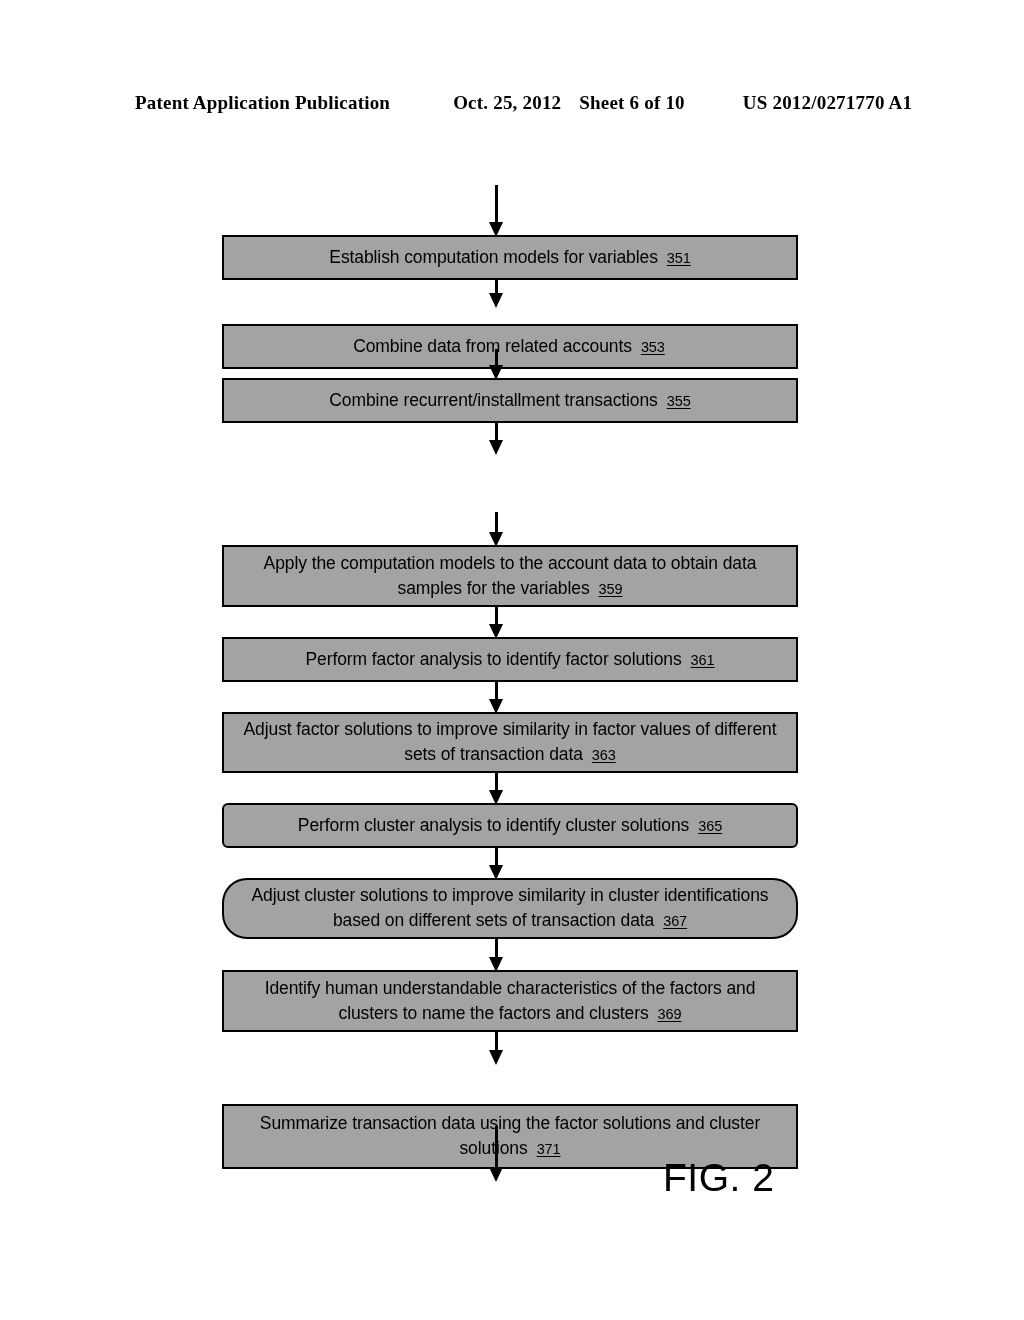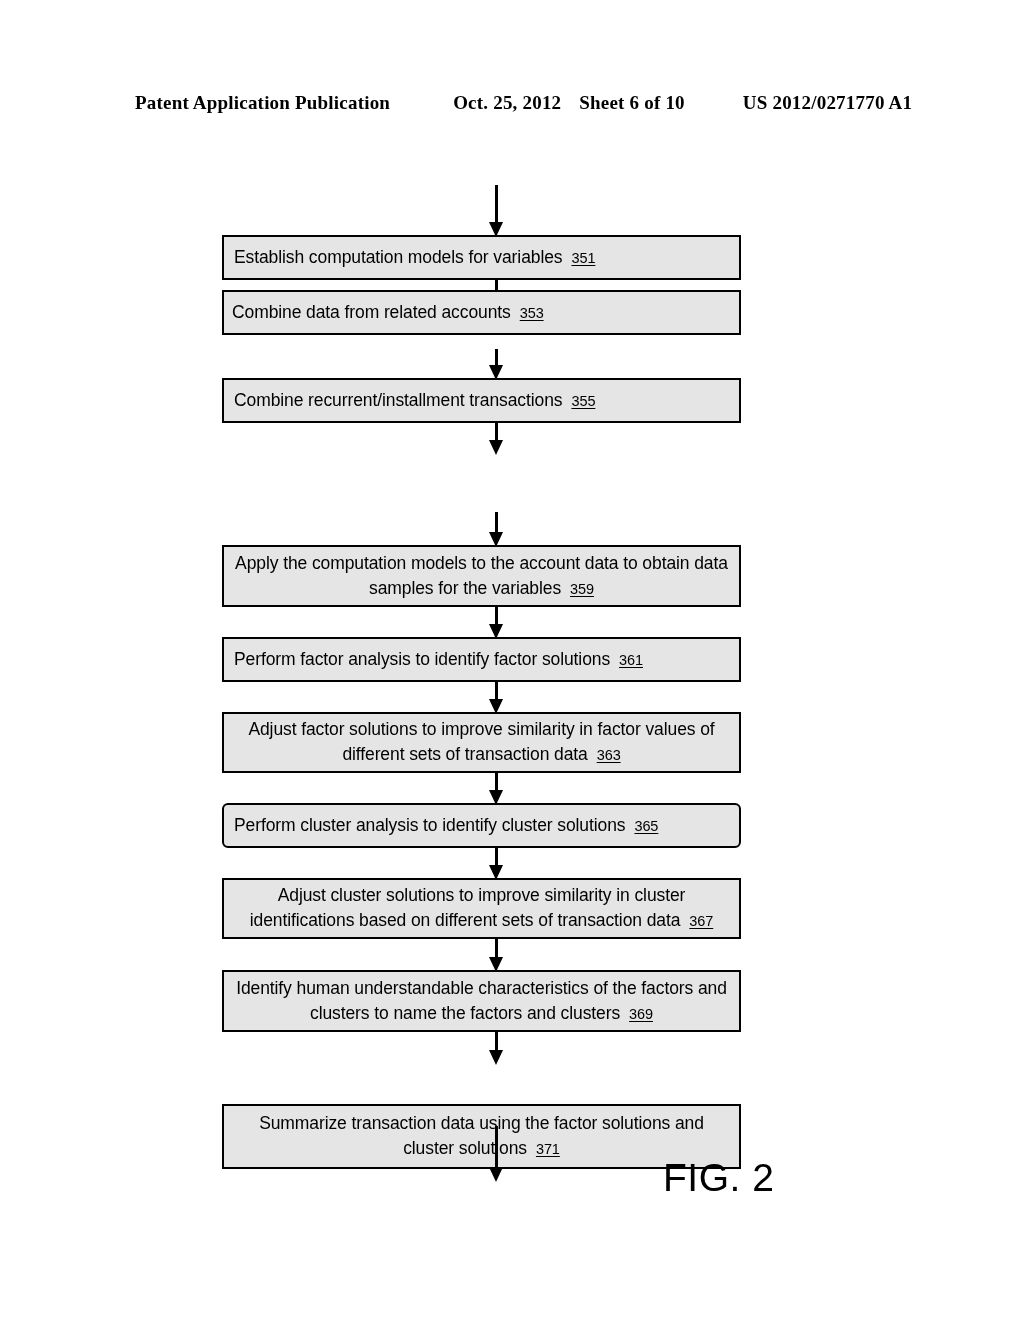--- a/index.html
+++ b/index.html
@@ -66,26 +66,27 @@
     height: 0;
     border-left: 7.5px solid transparent;
     border-right: 7.5px solid transparent;
     border-top: 15px solid #000;
   }
 
   
   .box {
     position: absolute;
     left: 222px;
-    width: 519px;
+    width: 576px;
     box-sizing: border-box;
     border: 2px solid #000;
-    background: #e5e5e5;
+    background: #a3a3a3;
     display: flex;
     align-items: center;
+    justify-content: center;
     text-align: center;
     padding: 0 10px;
     font-size: 17.5px;
     line-height: 25px;
     letter-spacing: -0.1px;
   }
   .box .txt { display: inline; }
   .box .ref {
     display: inline-block;
     margin-left: 9px;
@@ -120,21 +121,21 @@
       <div class="shaft" style="height: 39px;"></div>
       <div class="head" style="top: 37px;"></div>
     </div>
     <div class="box" style="top: 235px; height: 45px;">
       <div><span class="txt">Establish computation models for variables</span><span class="ref">351</span></div>
     </div>
     <div class="arrow" style="top: 278px; height: 30px;">
       <div class="shaft" style="height: 17px;"></div>
       <div class="head" style="top: 15px;"></div>
     </div>
-    <div class="box" style="top: 290px; height: 45px; padding-left: 8px;">
+    <div class="box" style="top: 324px; height: 45px; padding-left: 8px;">
       <div><span class="txt">Combine data from related accounts</span><span class="ref">353</span></div>
     </div>
     <div class="arrow" style="top: 349px; height: 31px;">
       <div class="shaft" style="height: 18px;"></div>
       <div class="head" style="top: 16px;"></div>
     </div>
     <div class="box" style="top: 378px; height: 45px;">
       <div><span class="txt">Combine recurrent/installment transactions</span><span class="ref">355</span></div>
     </div>
     <div class="arrow" style="top: 421px; height: 34px;">
@@ -166,21 +167,21 @@
       <div class="shaft" style="height: 21px;"></div>
       <div class="head" style="top: 19px;"></div>
     </div>
     <div class="box" style="top: 803px; height: 45px; border-radius: 6px;">
       <div><span class="txt">Perform cluster analysis to identify cluster solutions</span><span class="ref">365</span></div>
     </div>
     <div class="arrow" style="top: 846px; height: 34px;">
       <div class="shaft" style="height: 21px;"></div>
       <div class="head" style="top: 19px;"></div>
     </div>
-    <div class="box" style="top: 878px; height: 61px;">
+    <div class="box" style="top: 878px; height: 61px; border-radius: 25px;">
       <div><span class="txt">Adjust cluster solutions to improve similarity in cluster identifications based on different sets of transaction data</span><span class="ref">367</span></div>
     </div>
     <div class="arrow" style="top: 937px; height: 35px;">
       <div class="shaft" style="height: 22px;"></div>
       <div class="head" style="top: 20px;"></div>
     </div>
     <div class="box" style="top: 970px; height: 62px;">
       <div><span class="txt">Identify human understandable characteristics of the factors and clusters to name the factors and clusters</span><span class="ref">369</span></div>
     </div>
     <div class="arrow" style="top: 1030px; height: 35px;">

